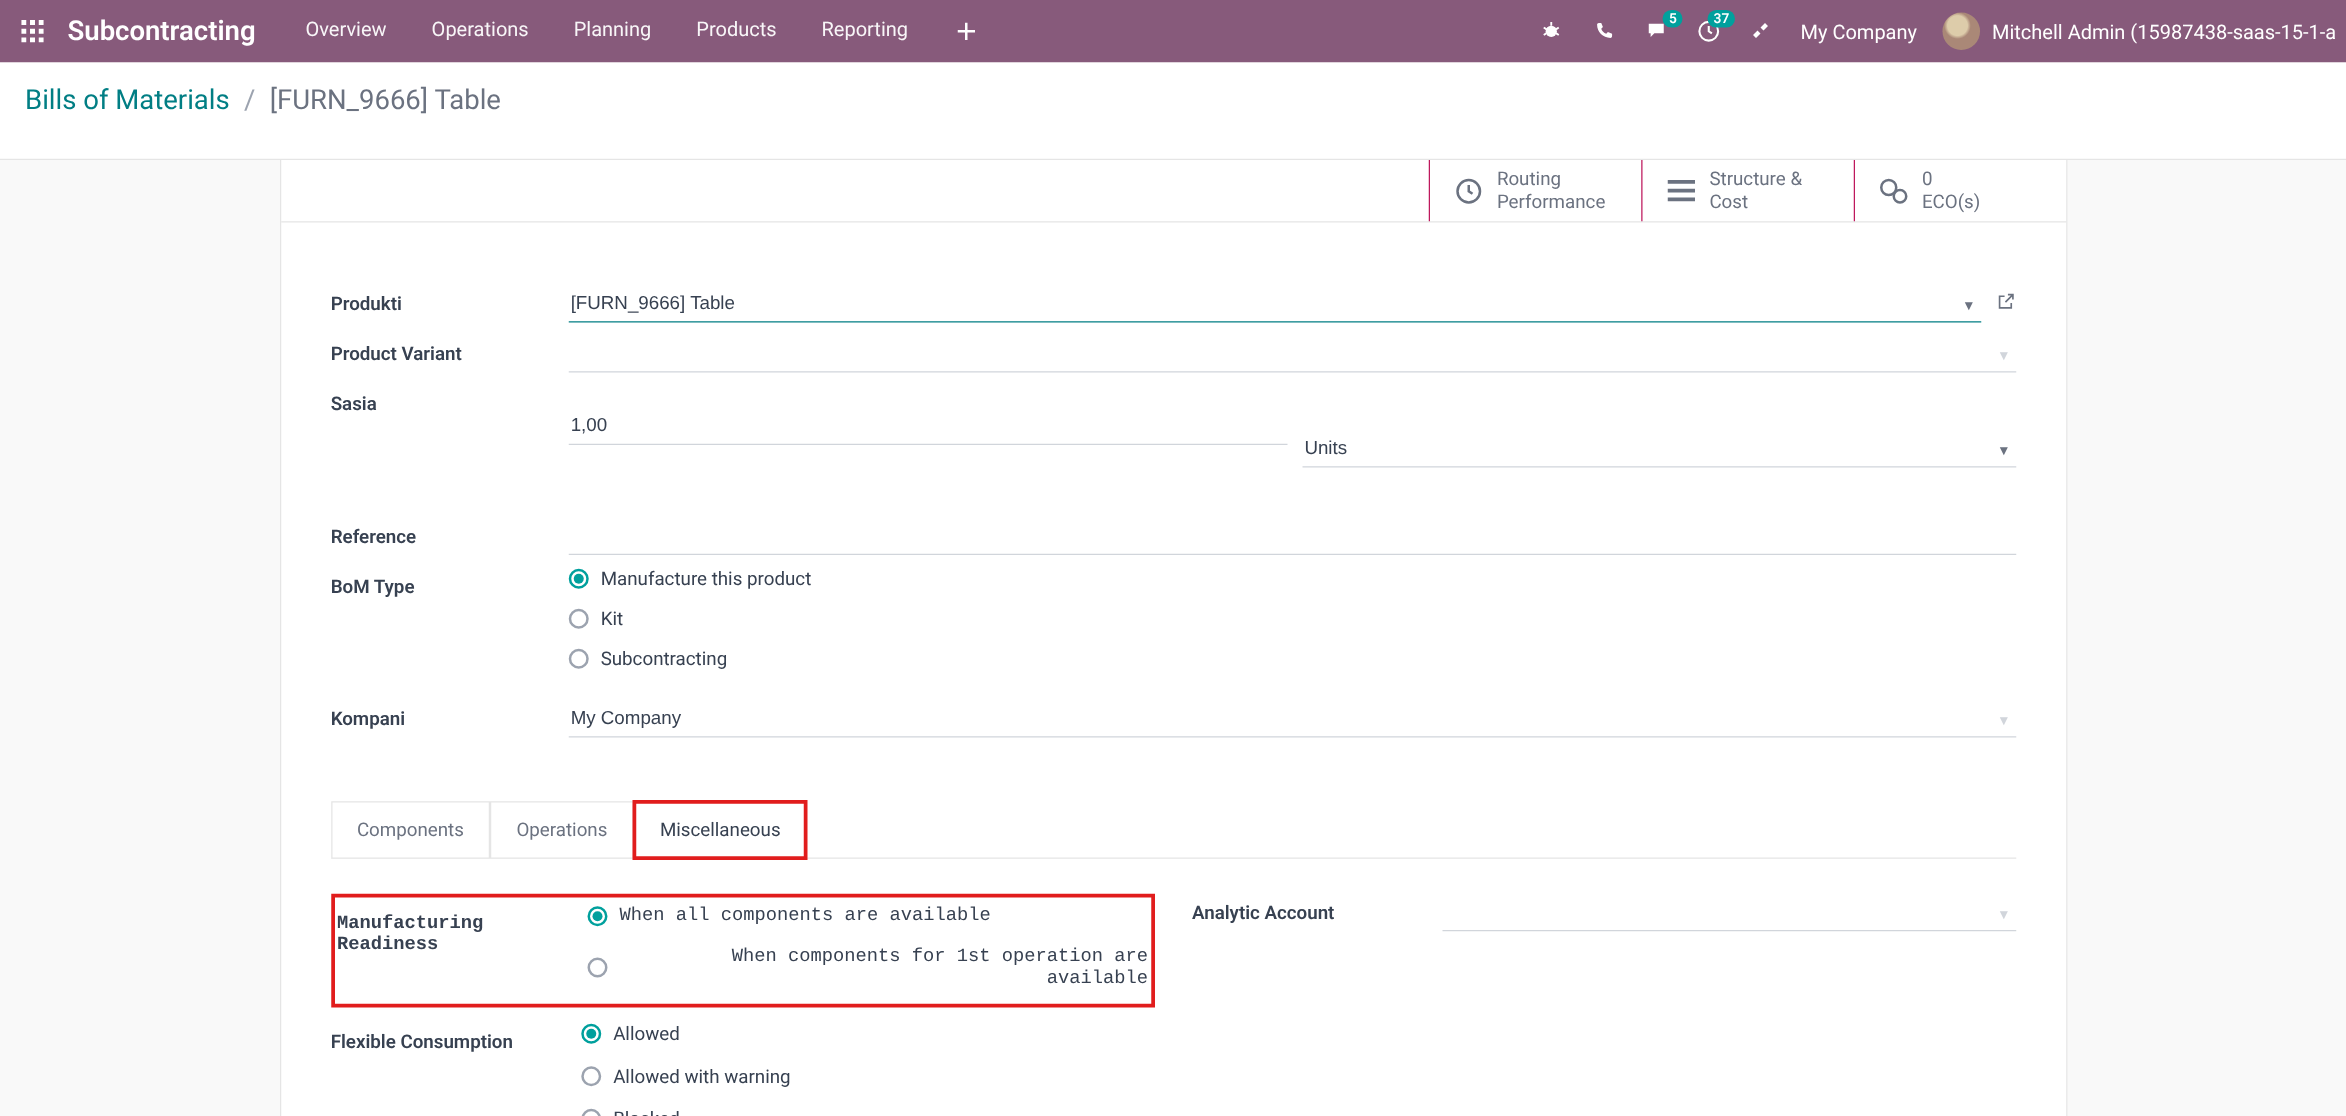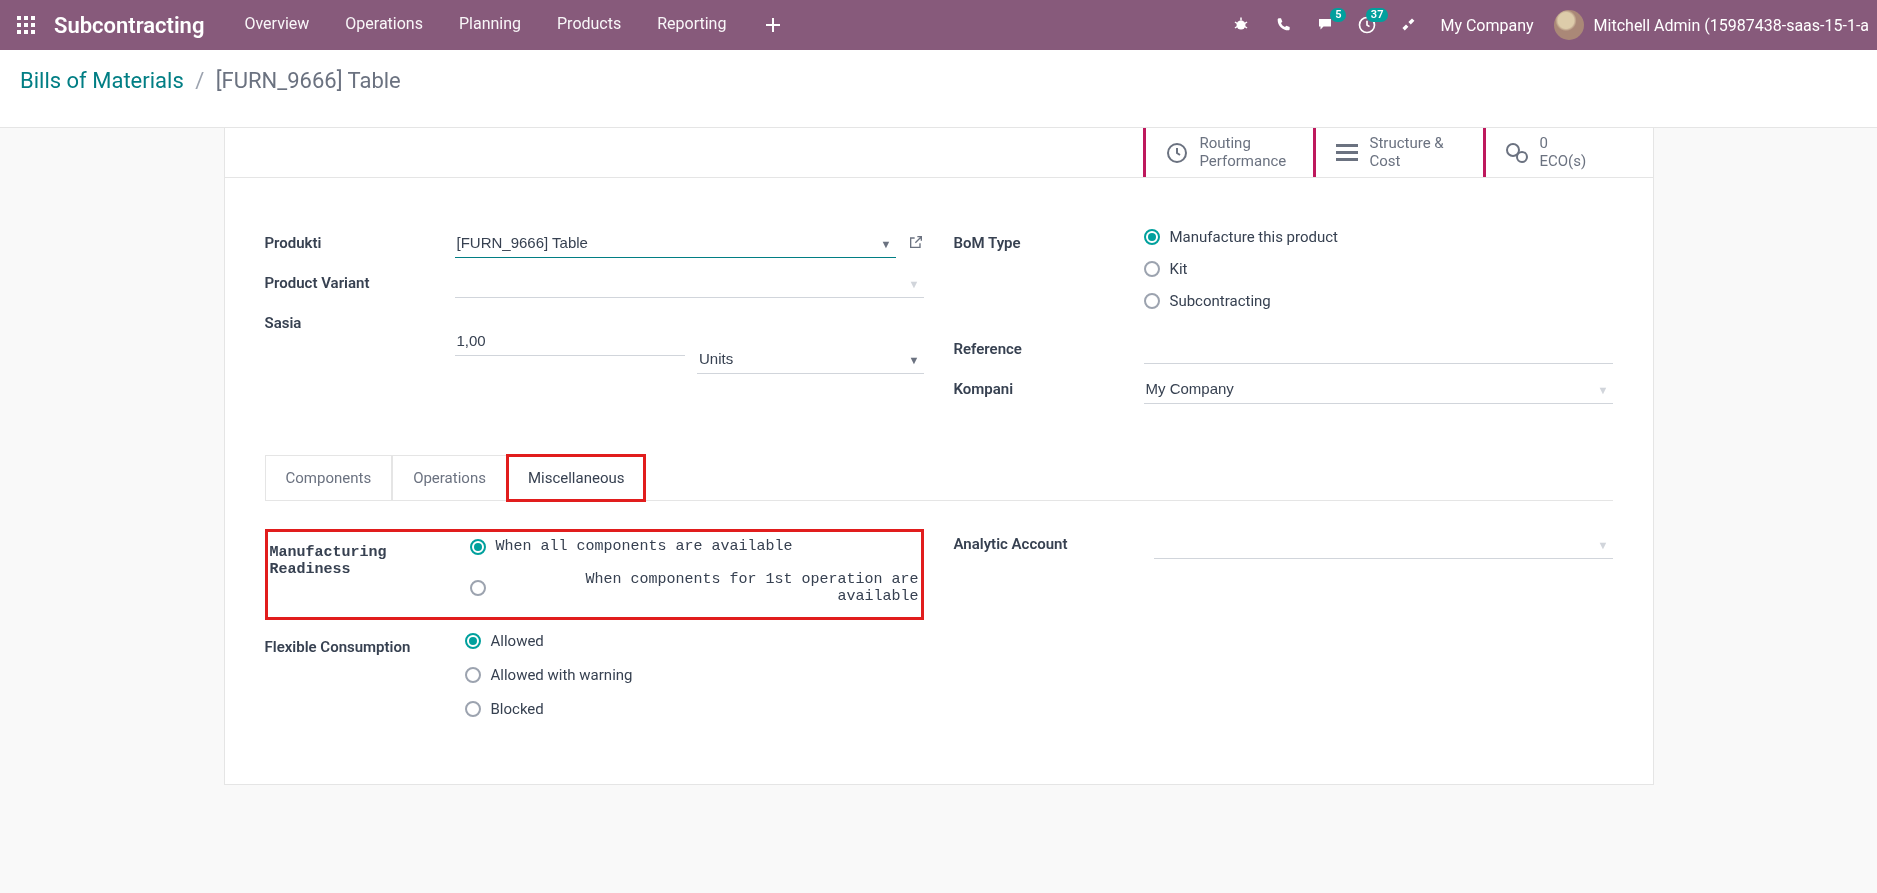--- a/index.html
+++ b/index.html
@@ -151,37 +151,38 @@
     position: relative;
   }
 
   .stat-row {
     height: 50px;
     border-bottom: 1px solid #e5e5e5;
     display: flex;
     justify-content: flex-end;
   }
   .stat-btn {
-    border-left: 3px solid #be185d;
+    border-left: 1px solid #be185d;
     padding: 6px 18px;
     display: flex;
     align-items: center;
     gap: 10px;
     cursor: pointer;
     color: #6b7280;
     min-width: 170px;
   }
   .stat-btn .stat-icon { width: 26px; height: 26px; display:flex; align-items:center; justify-content:center; }
   .stat-btn .stat-icon svg { fill: #6b7280; }
   .stat-btn .stat-txt { line-height: 1.15; font-size: 15px; }
 
   .form-body {
     padding: 50px 40px 40px;
     display: flex;
     gap: 30px;
+    flex-direction: column;
   }
   .col { flex: 1; }
   .field-row {
     display: flex;
     align-items: flex-start;
     margin-bottom: 10px;
   }
   .field-label {
     width: 190px;
     font-weight: 600;
@@ -443,40 +444,40 @@
             <div style="flex:1; position:relative;margin-top:36px;">
               <input class="input-line muted" value="Units" style="">
               <span class="dropdown-caret" style="position:absolute; right:4px; top:10px;">▼</span>
             </div>
           </div>
         </div>
       </div>
 
       <div class="col">
         <div class="field-row">
+          <div class="field-label">Reference</div>
+          <div class="field-value">
+            <input class="input-line muted" value="" style="">
+          </div>
+        </div>
+        <div class="field-row">
           <div class="field-label">BoM Type</div>
           <div class="radio-col">
             <div class="radio-opt">
               <span class="radio-dot sel"></span>
               <span>Manufacture this product</span>
             </div>
             <div class="radio-opt">
               <span class="radio-dot"></span>
               <span>Kit</span>
             </div>
             <div class="radio-opt">
               <span class="radio-dot"></span>
               <span>Subcontracting</span>
             </div>
-          </div>
-        </div>
-        <div class="field-row">
-          <div class="field-label">Reference</div>
-          <div class="field-value">
-            <input class="input-line muted" value="" style="">
           </div>
         </div>
         <div class="field-row">
           <div class="field-label">Kompani</div>
           <div class="field-value">
             <div style="flex:1; position:relative;">
               <input class="input-line muted" value="My Company" style="">
               <span class="dropdown-caret" style="position:absolute; right:4px; top:10px; color:#d1d5db;">▼</span>
             </div>
           </div>

